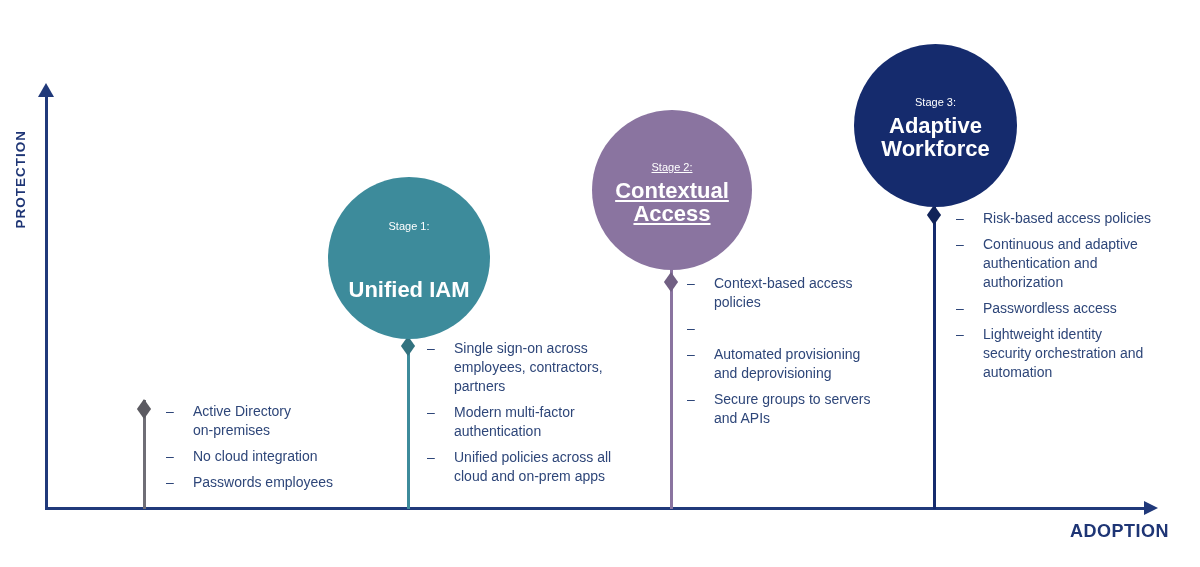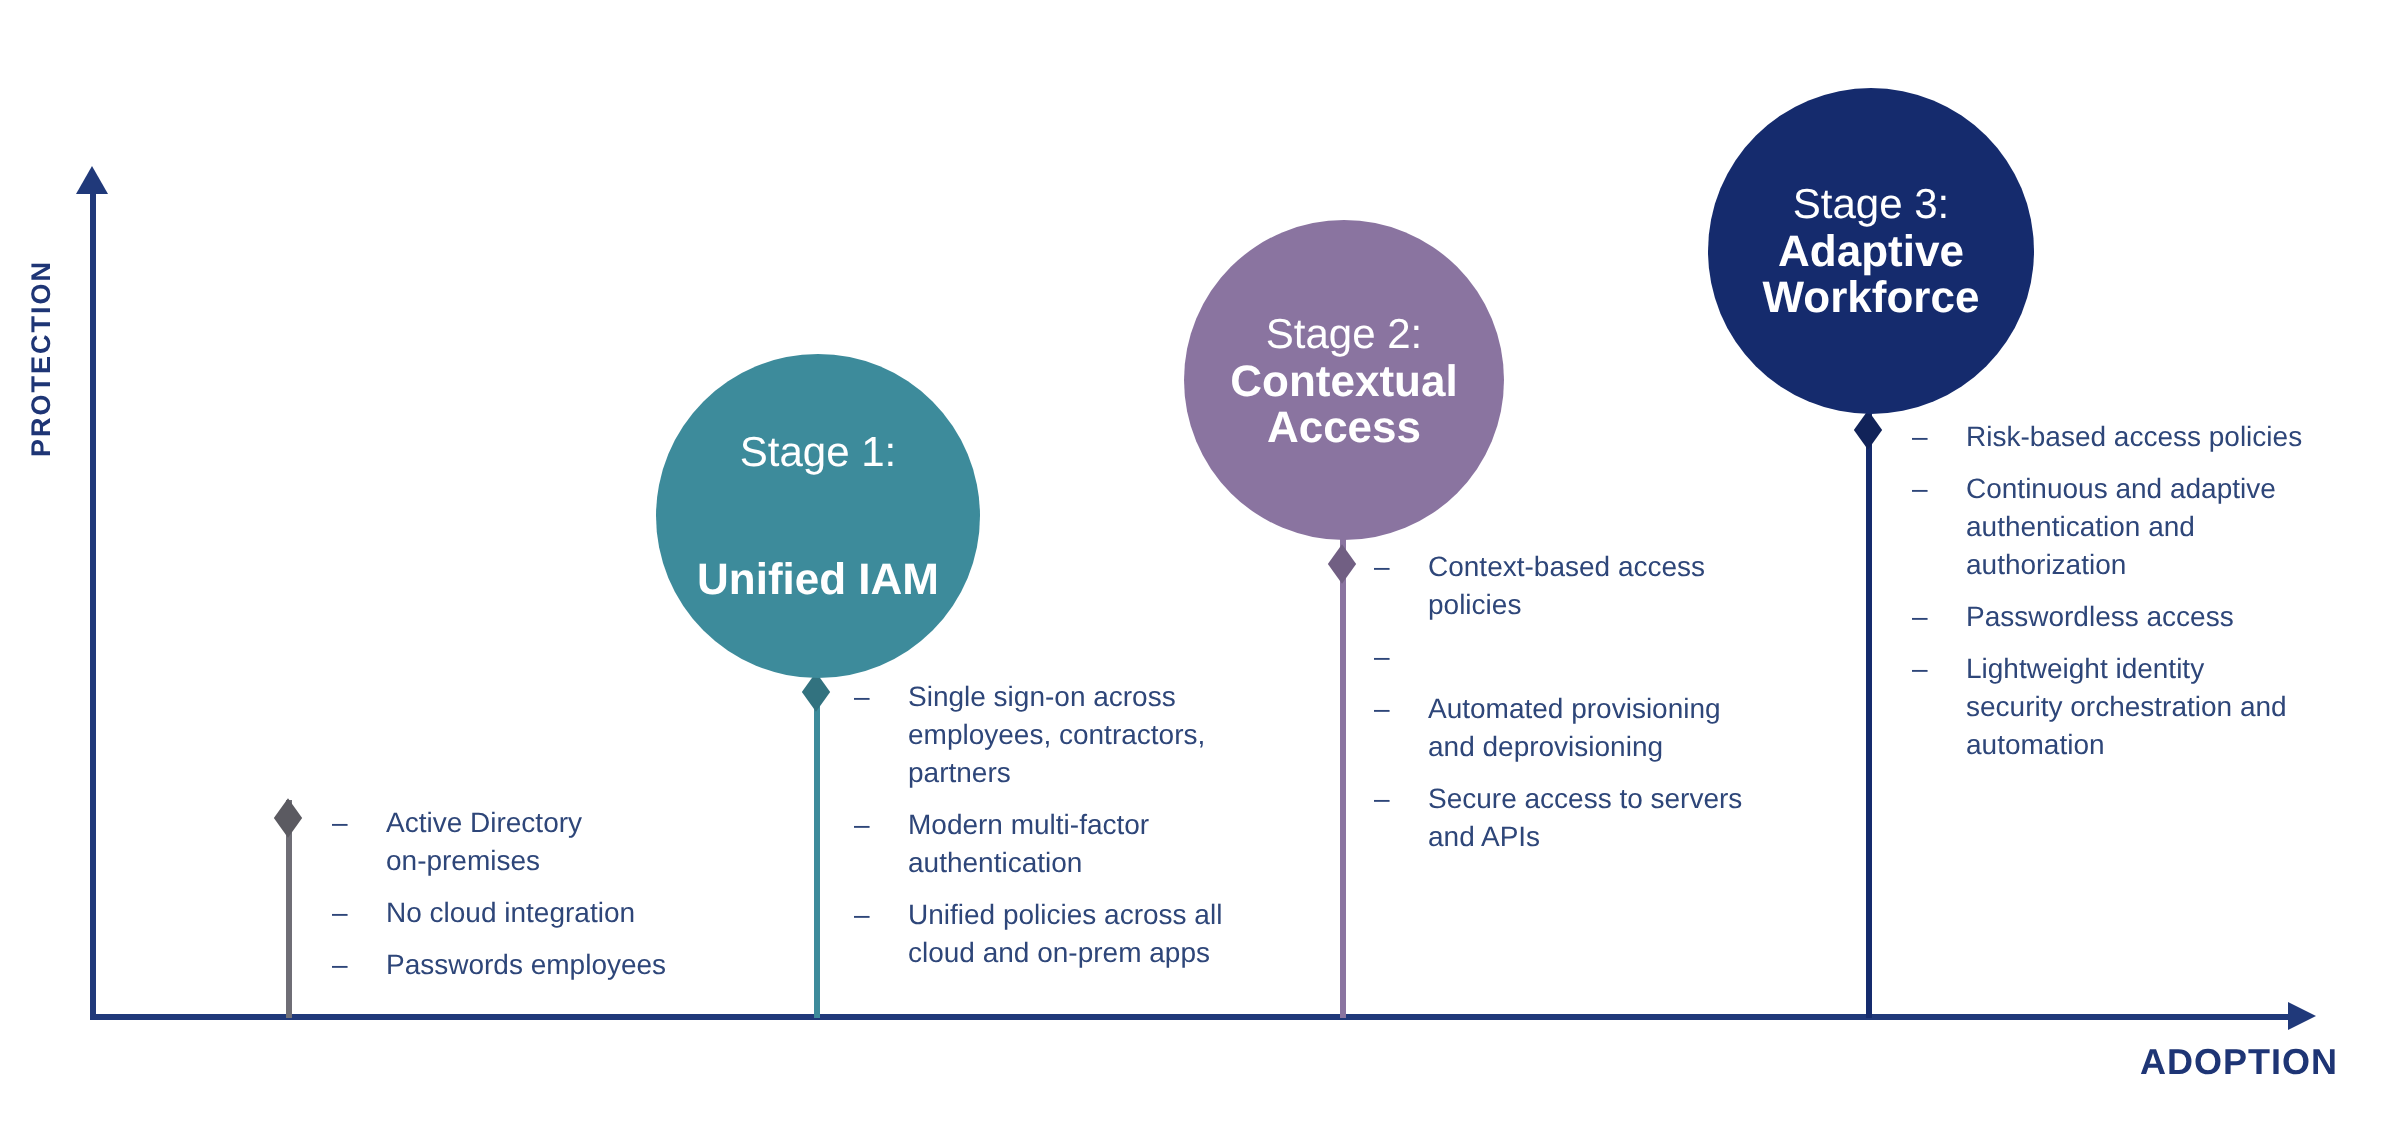--- a/index.html
+++ b/index.html
@@ -21,21 +21,21 @@
     border-left:14px solid var(--axis); }
   .y-axis-label { left:13px; top:130px; writing-mode:vertical-rl; transform:rotate(180deg);
     font-weight:bold; font-size:13.5px; letter-spacing:1px; color:var(--label); }
   .x-axis-label { left:1070px; top:521px; font-weight:bold; font-size:18px;
     letter-spacing:0.5px; color:var(--label); }
 
   
   .stage { inset:0; }
   .bubble { border-radius:50%; display:flex; flex-direction:column; align-items:center;
     justify-content:center; text-align:center; color:#ffffff; padding:0 14px; }
-  .bubble-label { position:static; font-size:21px; font-weight:400; line-height:23px; }
+  .bubble-label { position:static; font-size:11px; font-weight:400; line-height:23px; }
   .bubble-name  { position:static; font-size:22px; font-weight:700; line-height:23px; white-space:pre-line; }
   .stem { width:3px; }
   .diamond { width:10px; height:10px; transform:scaleY(1.4) rotate(45deg); }
   .bullets { margin:0; padding:0; list-style:none; }
   .bullets li { position:static; display:flex; margin:0 0 7px 0; font-size:14px;
     line-height:19px; color:var(--text); }
   .bullets .dash { position:static; width:27px; flex:none; }
   .bullets .btxt { position:static; white-space:pre-line; }
 
   
@@ -111,42 +111,42 @@
           <li>
             <span class="dash">–</span>
             <span class="btxt">Unified policies across all
 cloud and on-prem apps</span>
           </li>
         </ul>
   </div>
       <div class="stage stage-2">
     <div class="stem" style="background: rgb(138, 116, 160);"></div>
     <div class="diamond" style="background: rgb(113, 95, 131);"></div>
-    <div class="bubble" style="background: rgb(138, 116, 160);">
+    <div class="bubble" style="background: rgb(138, 116, 160); text-decoration: underline;">
       <div class="bubble-label">Stage 2:</div>
       <div class="bubble-name">Contextual
 Access</div>
     </div>
     <ul class="bullets">
           <li>
             <span class="dash">–</span>
             <span class="btxt">Context-based access
 policies</span>
           </li>
           <li>
             <span class="dash">–</span>
           </li>
           <li>
             <span class="dash">–</span>
             <span class="btxt">Automated provisioning
 and deprovisioning</span>
           </li>
           <li>
             <span class="dash">–</span>
-            <span class="btxt">Secure access to servers
+            <span class="btxt">Secure groups to servers
 and APIs</span>
           </li>
         </ul>
   </div>
       <div class="stage stage-3">
     <div class="stem" style="background: rgb(21, 43, 109);"></div>
     <div class="diamond" style="background: rgb(17, 35, 89);"></div>
     <div class="bubble" style="background: rgb(21, 43, 109);">
       <div class="bubble-label">Stage 3:</div>
       <div class="bubble-name">Adaptive

